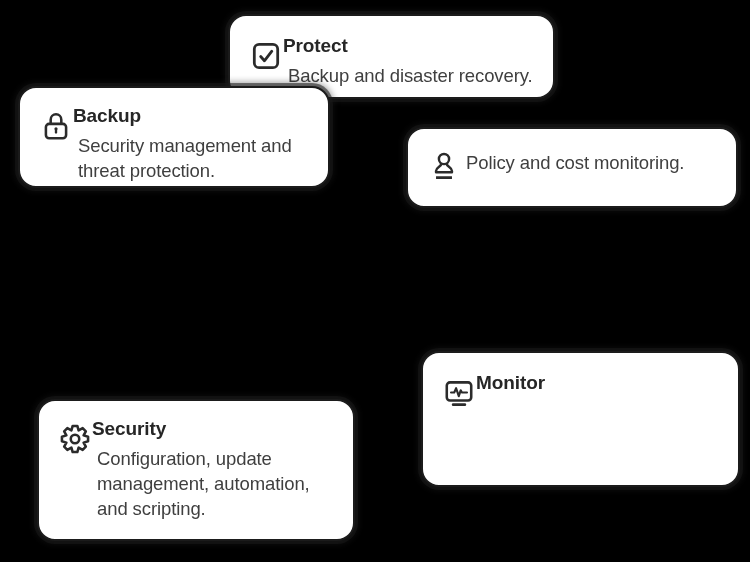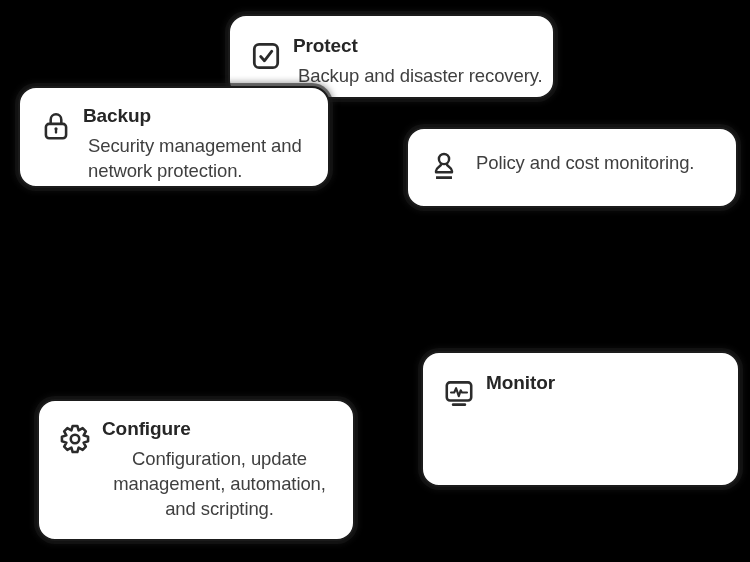--- a/index.html
+++ b/index.html
@@ -11,21 +11,21 @@
     position:relative; width:750px; height:562px; overflow:hidden;
     background:var(--background);
     font-family:"Liberation Sans","DejaVu Sans",sans-serif;
   }
   .card {
     position:absolute; box-sizing:border-box;
     background:var(--card_bg);
     border:2.5px solid var(--border);
     border-radius:18px;
     box-shadow:0 0 0 3px rgba(25,25,25,0.55), 0 0 6px 4px rgba(30,30,30,0.4);
-    display:flex; align-items:flex-start; gap:10px;
+    display:flex; align-items:flex-start; 
     padding:16px 14px 12px 19px;
   }
   .card .icon { flex:0 0 34px; margin-top:5px; }
   .card .icon svg { display:block; stroke:var(--icon); }
   .card h3 {
     margin:0 0 1px 0; font-size:19px; line-height:24px;
     font-weight:700; color:var(--title); letter-spacing:-0.1px;
   }
   .card p {
     margin:5px; font-size:18.5px; line-height:25px;
@@ -33,21 +33,21 @@
   }
   
   #card-protect   { left:228px; top:14px;  width:327px; height:85px;  padding-top:18px; }
   #card-secure    { left:18px;  top:86px;  width:312px; height:102px; }
   #card-govern    { left:406px; top:127px; width:332px; height:81px;  }
   #card-monitor   { left:421px; top:351px; width:319px; height:136px; padding-top:18px; }
   #card-configure { left:37px;  top:399px; width:318px; height:142px; }
   #card-protect p, #card-govern p { white-space:nowrap; }
   #card-secure p    { max-width:235px; }
   #card-monitor p   { max-width:235px; }
-  #card-configure p { max-width:225px;text-align:center; }
+  #card-configure p { max-width:225px; }
 </style>
 </head>
 <body>
 
 <div class="canvas">
 
   <div class="card" id="card-protect">
     <span class="icon">
       <svg viewBox="0 0 32 32" width="34" height="34" fill="none" stroke-width="2.6">
         <rect x="5" y="5" width="22" height="22" rx="4.5"></rect>
@@ -64,21 +64,21 @@
     <span class="icon">
       <svg viewBox="0 0 32 32" width="34" height="34" fill="none" stroke-width="2.4">
         <path d="M11 14 V10 A5 5 0 0 1 21 10 V14"></path>
         <rect x="6.5" y="14" width="19" height="13.5" rx="3"></rect>
         <circle cx="16" cy="18.6" r="1.5" fill="#2b2b2b" stroke="none"></circle>
         <path d="M16 19.5 V22" stroke-width="2.2" stroke-linecap="round"></path>
       </svg>
     </span>
     <div class="text">
       <h3>Backup</h3>
-      <p>Security management and network protection.</p>
+      <p>Security management and threat protection.</p>
     </div>
   </div>
 
   <div class="card" id="card-govern">
     <span class="icon">
       <svg viewBox="0 0 32 32" width="34" height="34" fill="none" stroke-width="2.3">
         <circle cx="16" cy="8.5" r="4.8"></circle>
         <path d="M13.6 12.5 C13.6 16 8.5 16.2 8.5 19.8 L8.5 21 L23.5 21 L23.5 19.8 C23.5 16.2 18.4 16 18.4 12.5" stroke-linejoin="round"></path>
         <path d="M8.5 26 H23.5" stroke-width="2.6"></path>
       </svg>
@@ -102,18 +102,18 @@
   </div>
 
   <div class="card" id="card-configure">
     <span class="icon">
       <svg viewBox="0 0 32 32" width="34" height="34" fill="none" stroke-width="2.4">
         <polygon stroke-linejoin="round" points="28.3,13.8 28.3,18.2 24.1,19.4 26.2,23.2 23.2,26.2 19.4,24.1 18.2,28.3 13.8,28.3 12.6,24.1 8.8,26.2 5.8,23.2 7.9,19.4 3.7,18.2 3.7,13.8 7.9,12.6 5.8,8.8 8.8,5.8 12.6,7.9 13.8,3.7 18.2,3.7 19.4,7.9 23.2,5.8 26.2,8.8 24.1,12.6"></polygon>
         <circle cx="16" cy="16" r="4"></circle>
       </svg>
     </span>
     <div class="text">
-      <h3>Configure</h3>
+      <h3>Security</h3>
       <p>Configuration, update management, automation, and scripting.</p>
     </div>
   </div>
 
 </div>
 
 </body></html>

